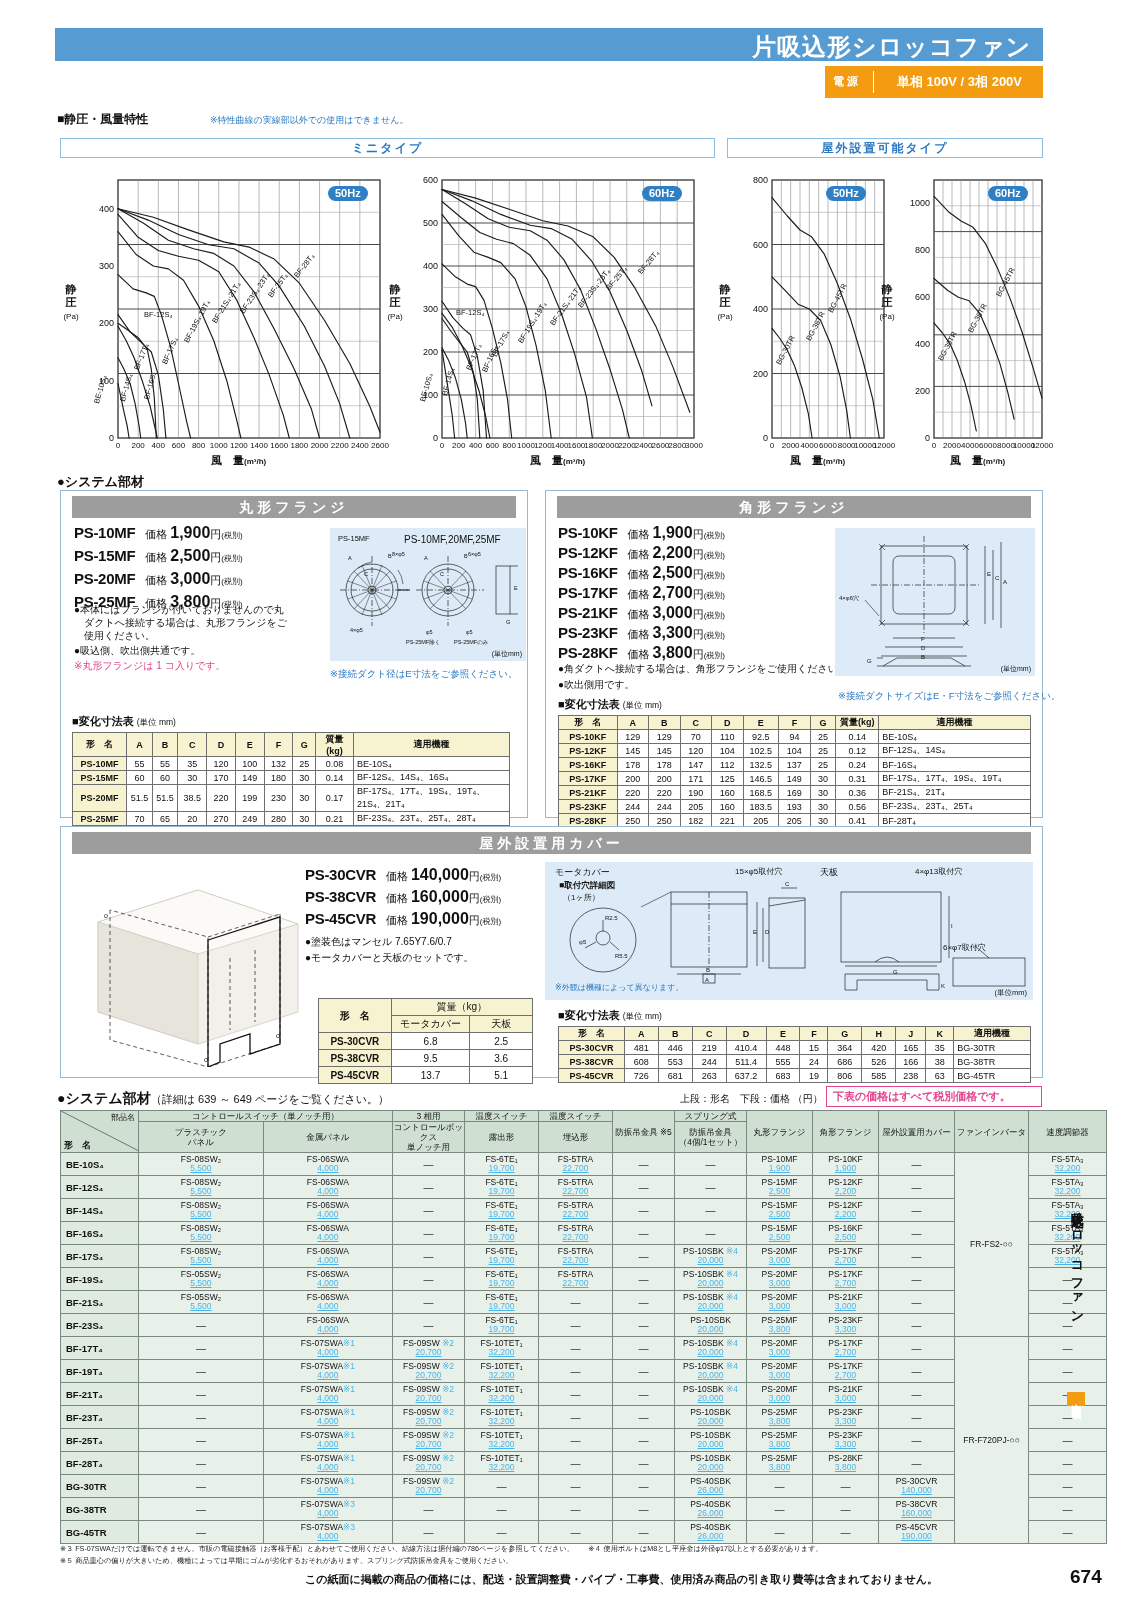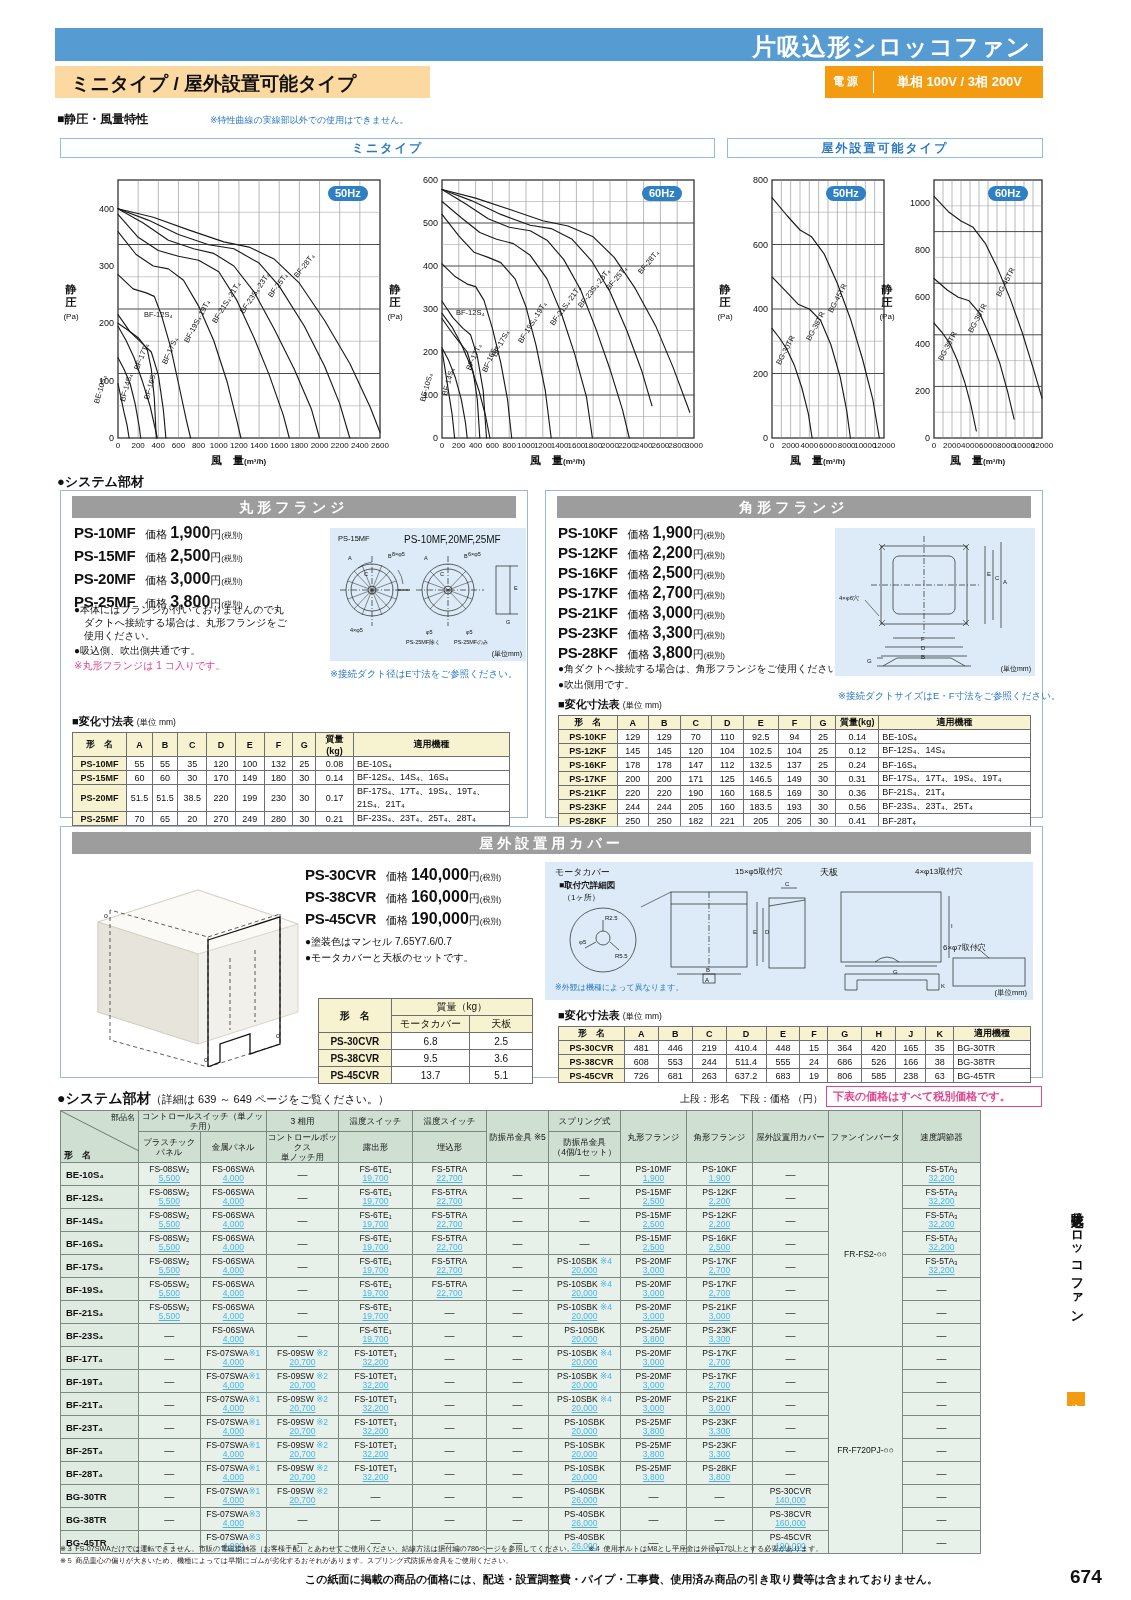--- a/index.html
+++ b/index.html
@@ -142,23 +142,20 @@
 </style>
 </head>
 <body>
 
 <div class="page">
 
   <div class="hdr-bar">
     <div class="ttl">片吸込形シロッコファン</div>
   </div>
   <div class="sub-bar">
-    <div class="sub-left">
-      <span>ミニタイプ / 屋外設置可能タイプ</span>
-    </div>
     <div class="sub-pow">
       <div class="lbl">電 源</div>
       <div class="div"></div>
       <div class="val">単相 100V / 3相 200V</div>
     </div>
   </div>
 
   <div class="sec-h" style="left:57px; top:111px; font-size:12px;">■静圧・風量特性</div>
   <div class="sec-note" style="left:210px; top:114px;">※特性曲線の実線部以外での使用はできません。</div>
 
@@ -901,21 +898,21 @@
         </tr>
       </tbody>
     </table>
 
   <div class="sec-h" style="left:57px; top:1090px; font-size:14px;">
     <span>●システム部材</span><span style="font-size:11px; font-weight:normal;">（詳細は 639 ～ 649 ページをご覧ください。）</span>
   </div>
   <div class="bt-note" style="left:680px; top:1092px;">上段：形名　下段：価格 （円）</div>
   <div class="pinkbox" style="left:826px; top:1086px; width:216px;">下表の価格はすべて税別価格です。</div>
 
-  <table class="big" id="big-table" style="left:60px; top:1110px; width:921px;">
+  <table class="big" id="big-table" style="left:60px; top:1110px; width:1047px;">
       <tbody>
         <tr>
           <th rowspan="2" style="width:78px;height:40px;position:relative">
             <div style="position:absolute;right:3px;top:2px;font-size:8px">部品名</div>
             <div style="position:absolute;left:3px;bottom:2px;font-size:9px;font-weight:bold">形　名</div>
             <svg width="78" height="40" style="position:absolute;left:0;top:0">
               <line x1="0" y1="0" x2="78" y2="40" stroke="#6b7a70" stroke-width="1"></line>
             </svg>
           </th>
           <th colspan="2" style="width:144px">コントロールスイッチ（単ノッチ用）</th>

